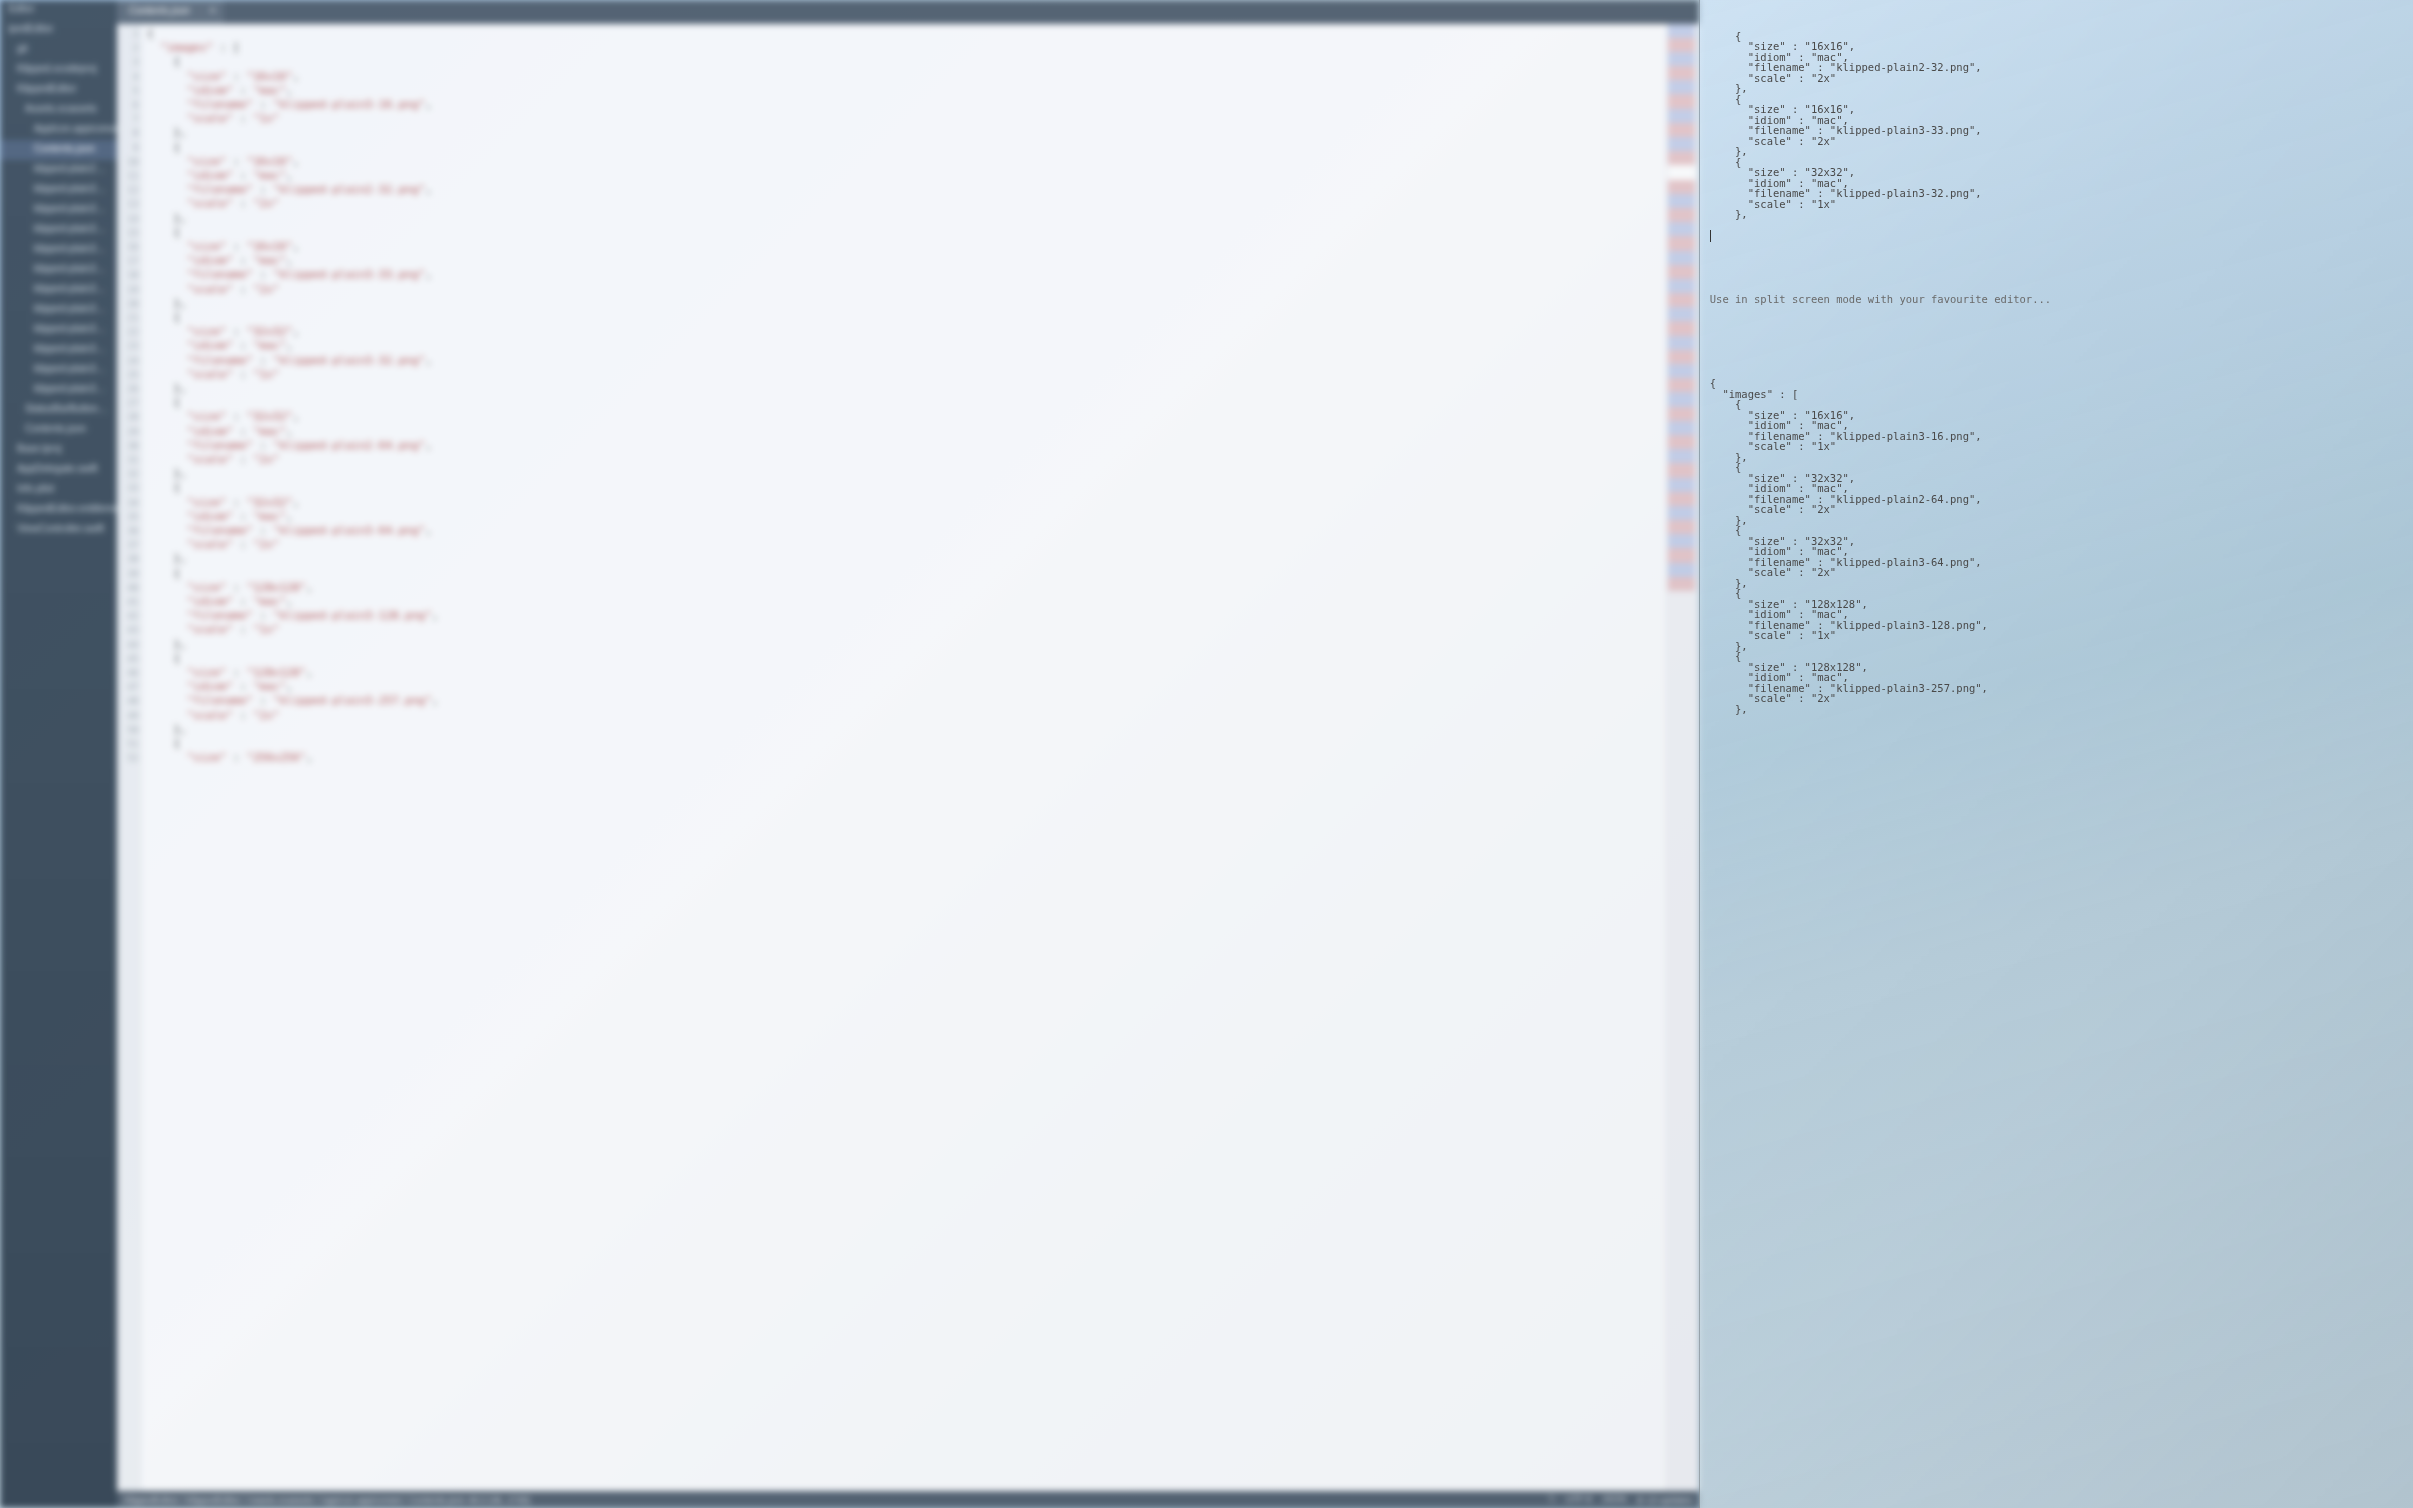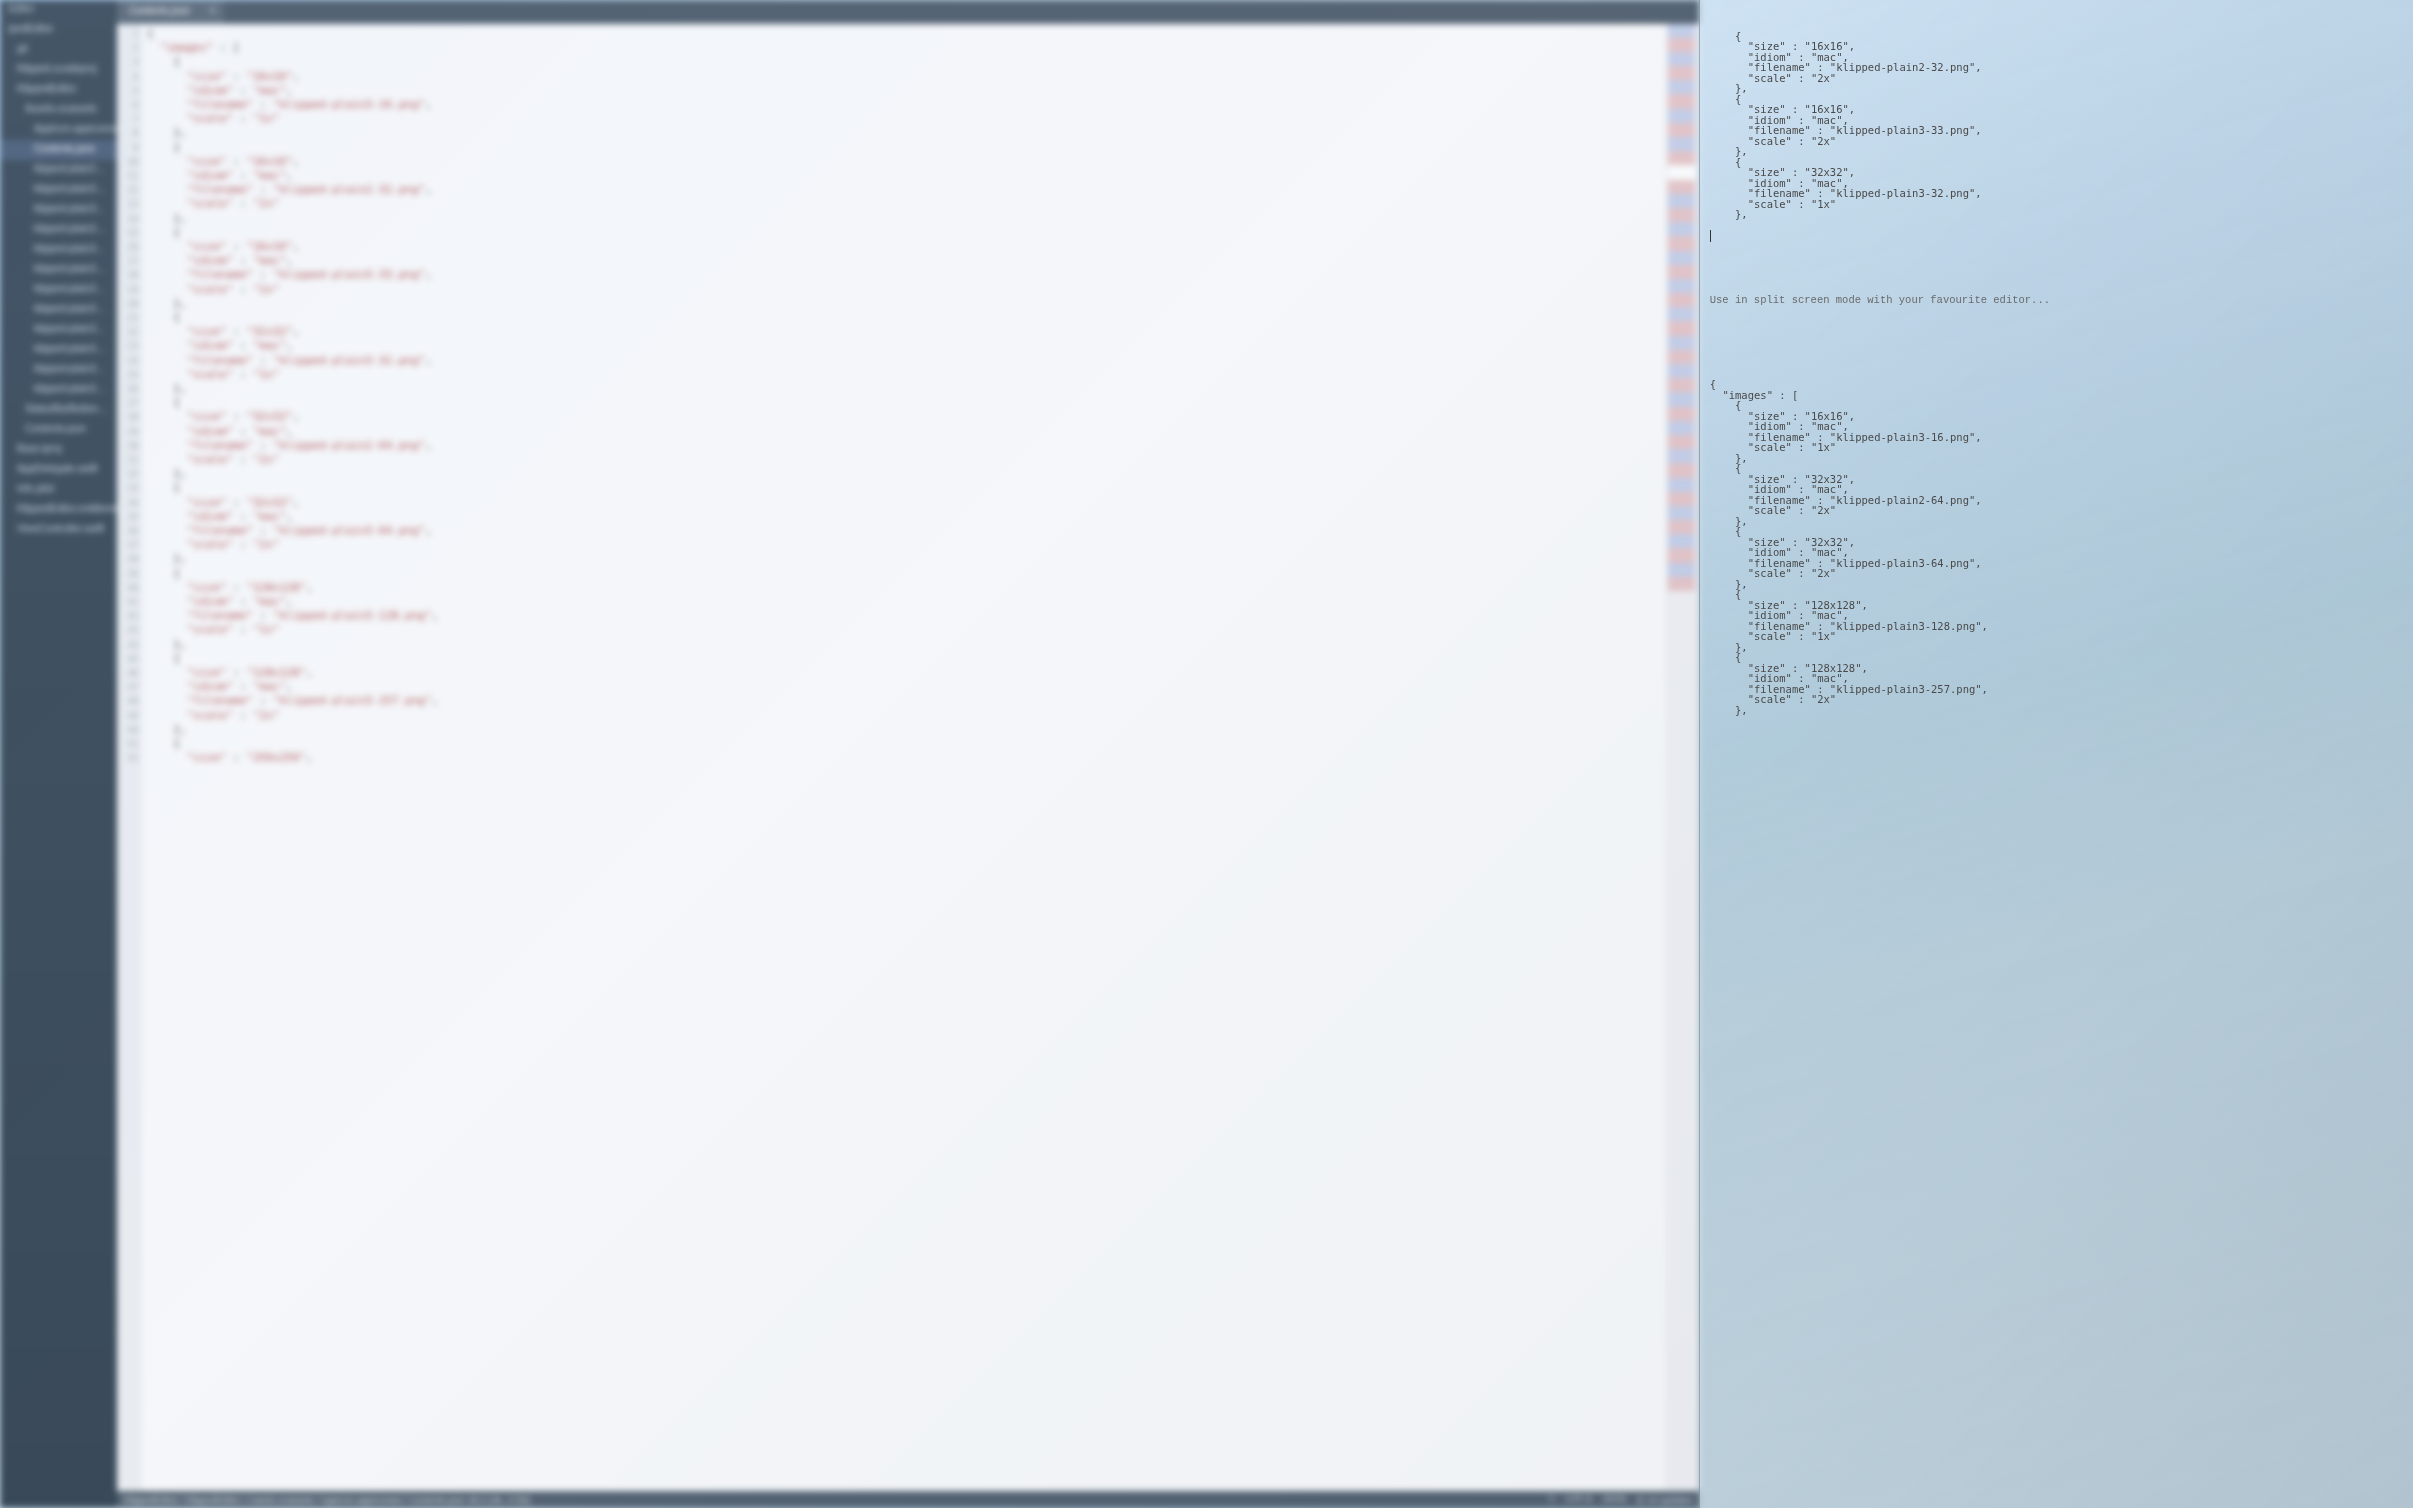--- a/index.html
+++ b/index.html
@@ -142,21 +142,20 @@
     left: 10px; right: 6.7px; top: 20px; bottom: 6.7px;
     font-family: Menlo, Consolas, monospace;
     font-size: 10.5px;
     line-height: 10.5px;
     color: #4a4a4a;
     white-space: pre;
     overflow: hidden;
   }
   .klipped .caption {
     color: #6a6a6a;
-    font-family: Liberation Mono, monospace;
   }
   .klipped .cursor {
     display: inline-block;
     width: 0.8px; height: 11.7px;
     background: #333;
     vertical-align: middle;
   }
 </style>
 </head>
 <body>

